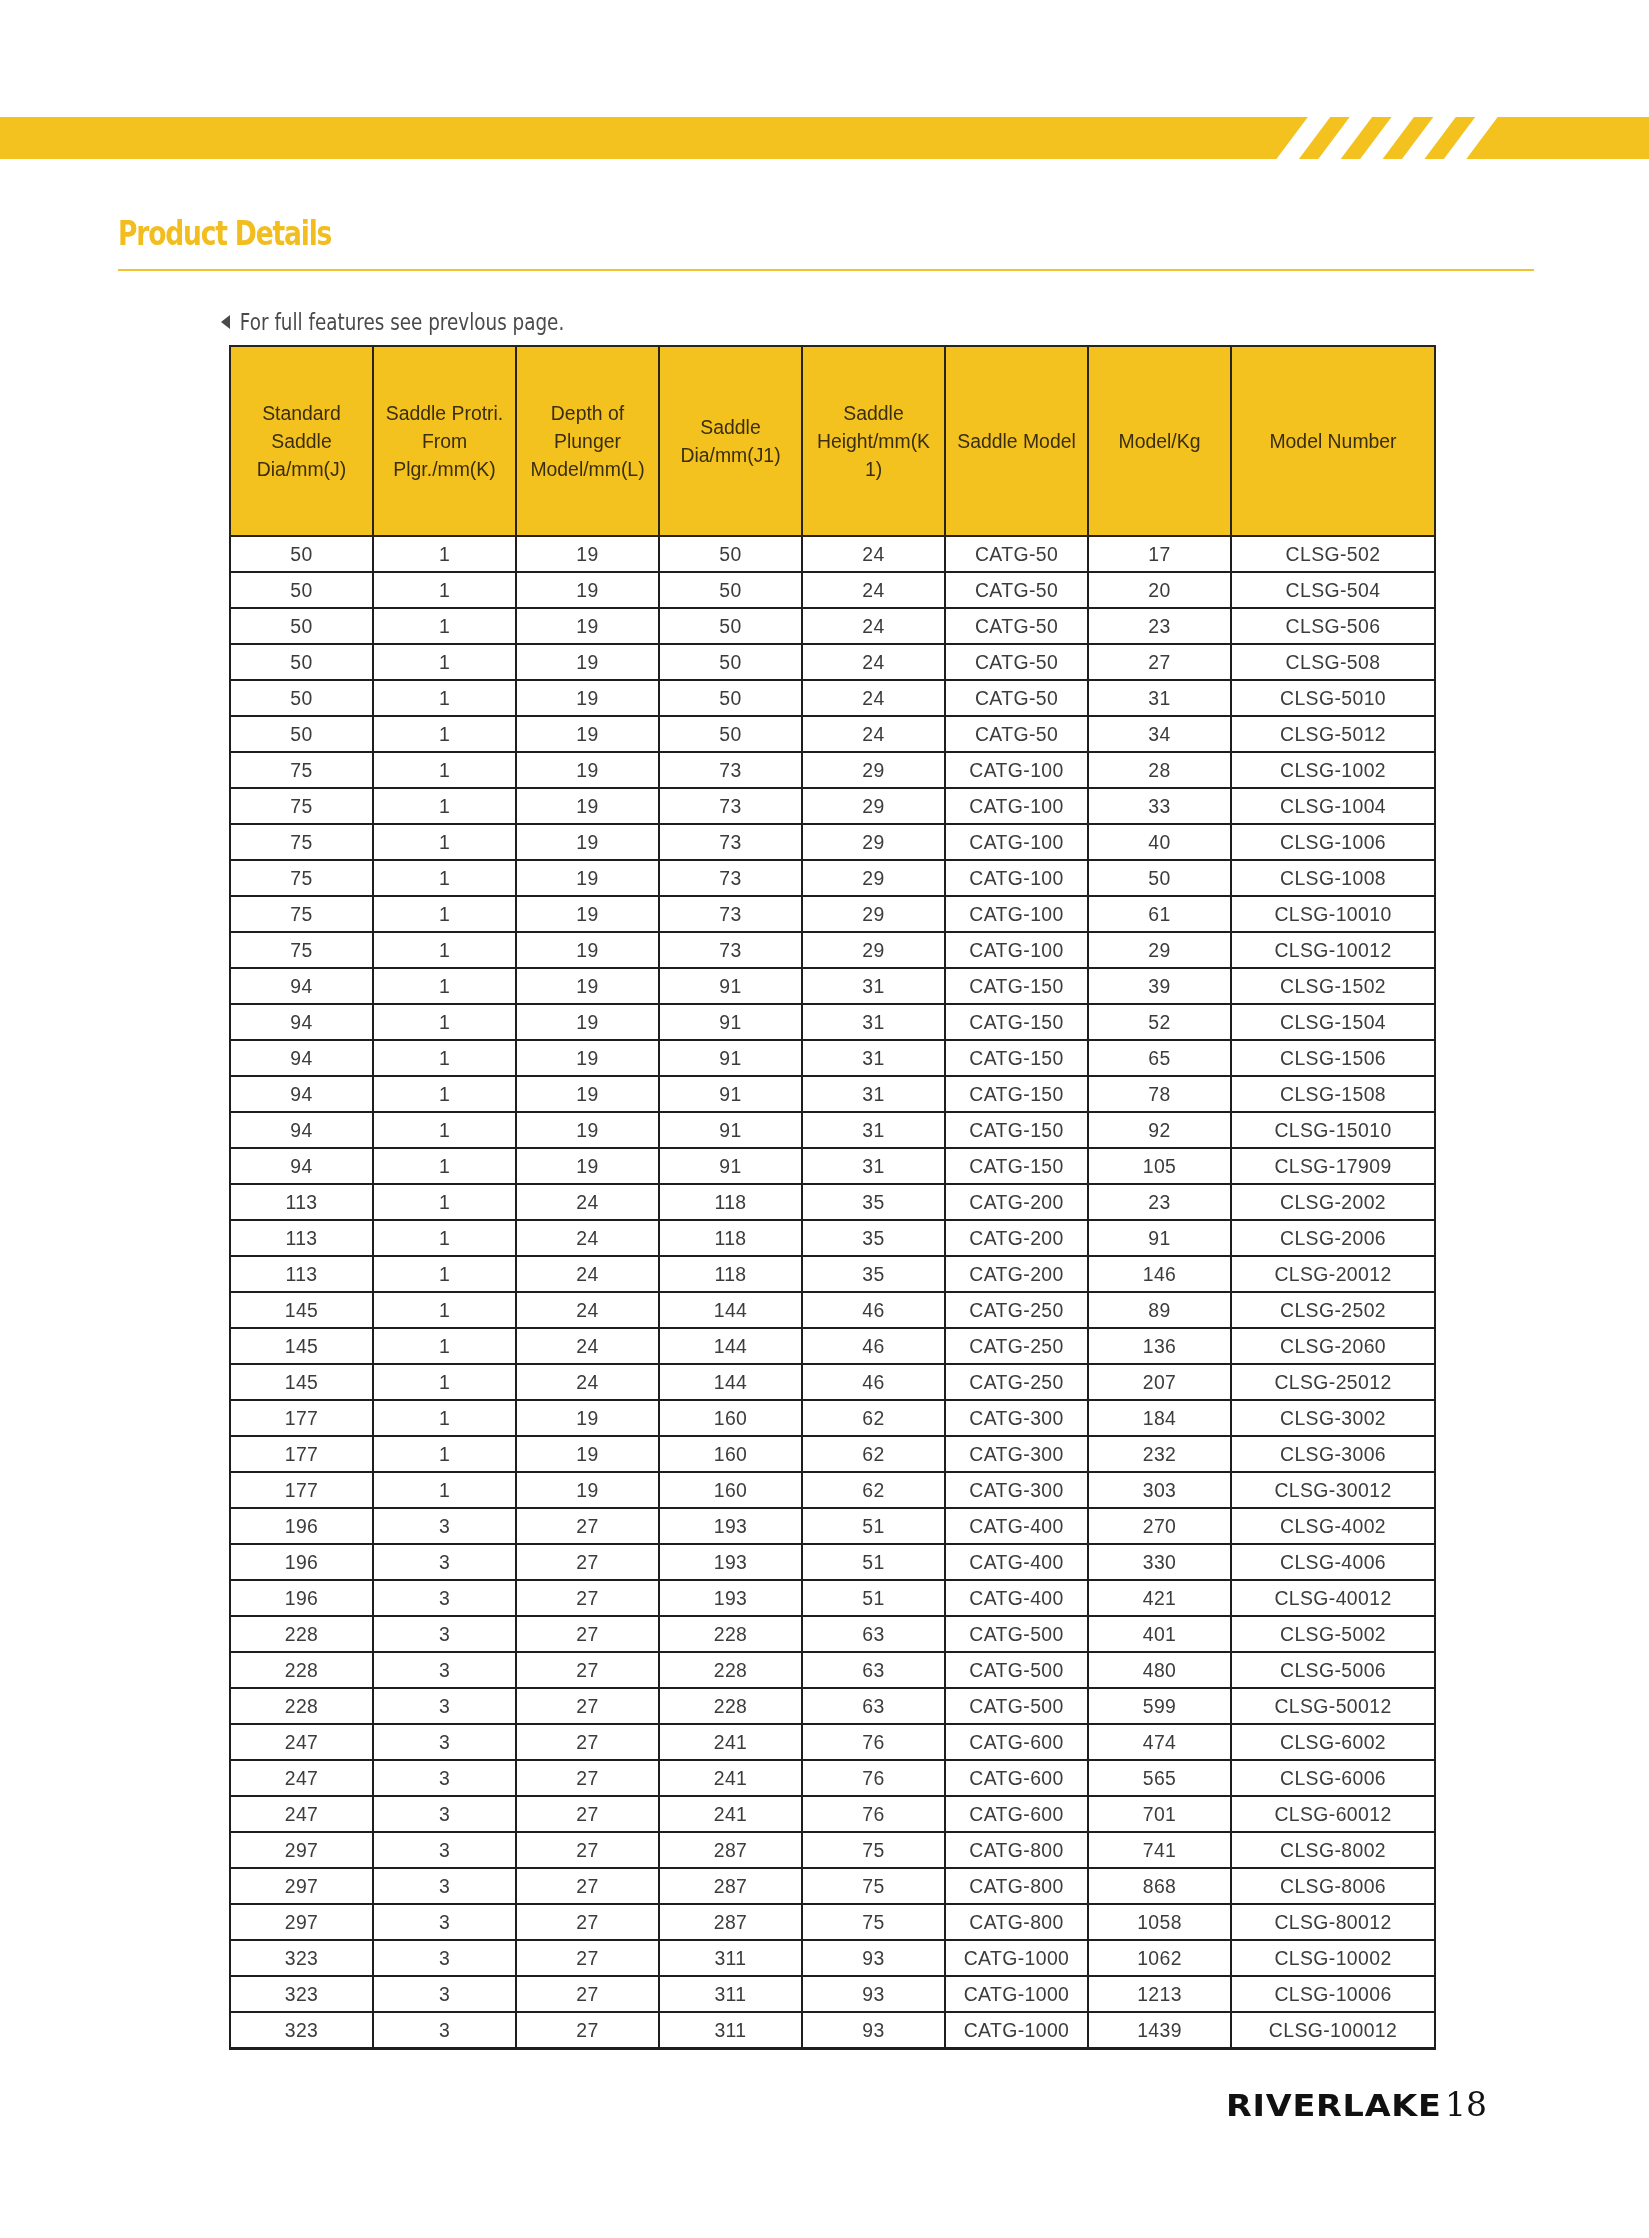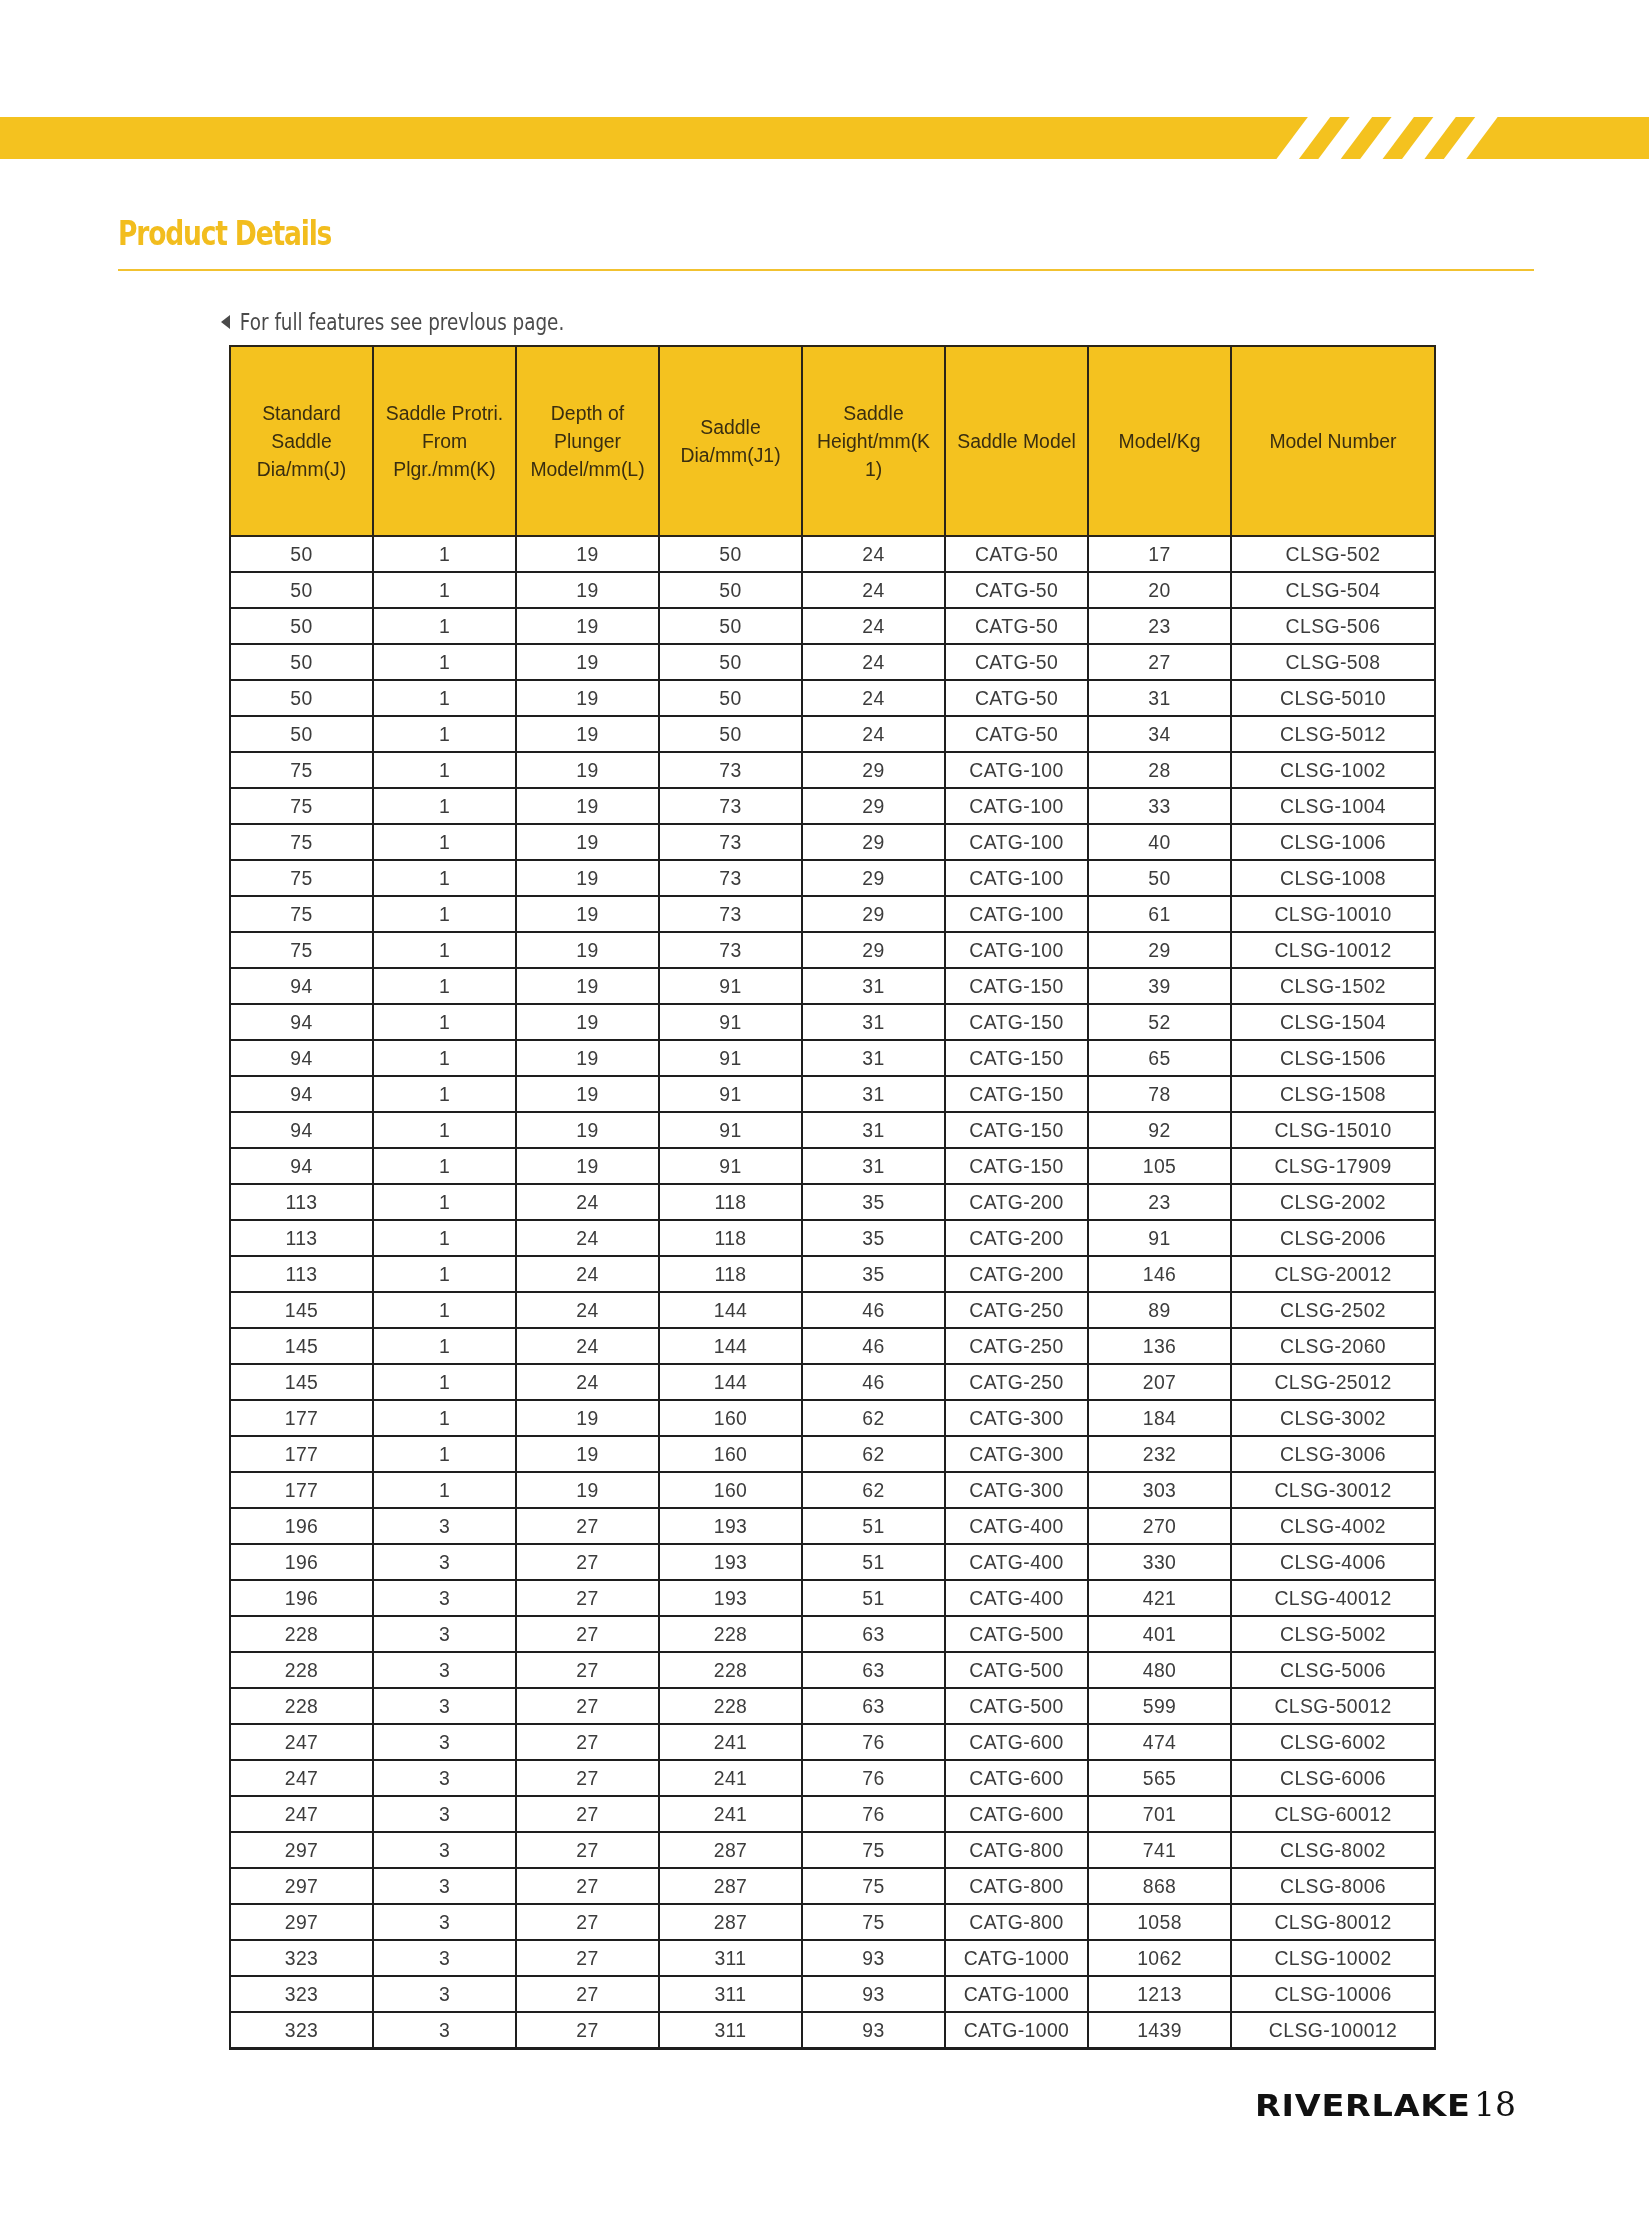--- a/index.html
+++ b/index.html
@@ -14,21 +14,21 @@
   .note { position: absolute; left: 221px; top: 309px; font-family: "DejaVu Sans", sans-serif; font-size: 22.4px; color: #4a4a4a; transform: scaleX(0.82); transform-origin: left top; white-space: nowrap; }
   .note .tri { display: inline-block; width: 0; height: 0; border-top: 7.5px solid transparent; border-bottom: 7.5px solid transparent; border-right: 11.2px solid #4a4a4a; margin-right: 12px; vertical-align: 1.5px; }
 
   table.spec { position: absolute; left: 222px; top: 345px; border-collapse: collapse; table-layout: fixed; width: 1207px; margin-left: 7px; }
   table.spec col.c { width: 143px; }
   table.spec col.cl { width: 204px; }
   table.spec th { background: #f4c21f; color: #3a2e10; font-weight: normal; font-size: 19.4px; line-height: 28px; height: 188px; border: 2.2px solid #2a2418; text-align: center; vertical-align: middle; padding: 0 3px; }
   table.spec td { height: 34px; font-size: 19.4px; color: #3c3c3c; text-align: center; vertical-align: middle; border-left: 2.2px solid #1e1e1e; border-right: 2.2px solid #1e1e1e; border-bottom: 2.2px solid #1e1e1e; padding: 0; letter-spacing: 0.4px; }
   table.spec tr:last-child td { border-bottom: 3px solid #1e1e1e; }
 
-  .footer { position: absolute; left: 1255px; top: 2088px; white-space: nowrap; line-height: 1; }
+  .footer { position: absolute; left: 1226px; top: 2088px; white-space: nowrap; line-height: 1; }
   .brand { font-family: "DejaVu Sans", sans-serif; font-weight: bold; font-size: 31px; color: #111; letter-spacing: 0.7px; transform: scaleX(1.08); display: inline-block; transform-origin: left center; }
   .page-num { font-family: "DejaVu Serif", serif; font-size: 33px; color: #111; margin-left: 19.4px; display: inline-block; }
 </style>
 </head>
 <body>
 
 <div class="top-band"></div>
 <svg class="stripes" viewBox="0 0 360 56" width="269" height="42">
   <polygon points="52,0 82,0 40,56 10,56" fill="#ffffff"></polygon>
   <polygon points="108,0 138,0 96,56 66,56" fill="#ffffff"></polygon>

